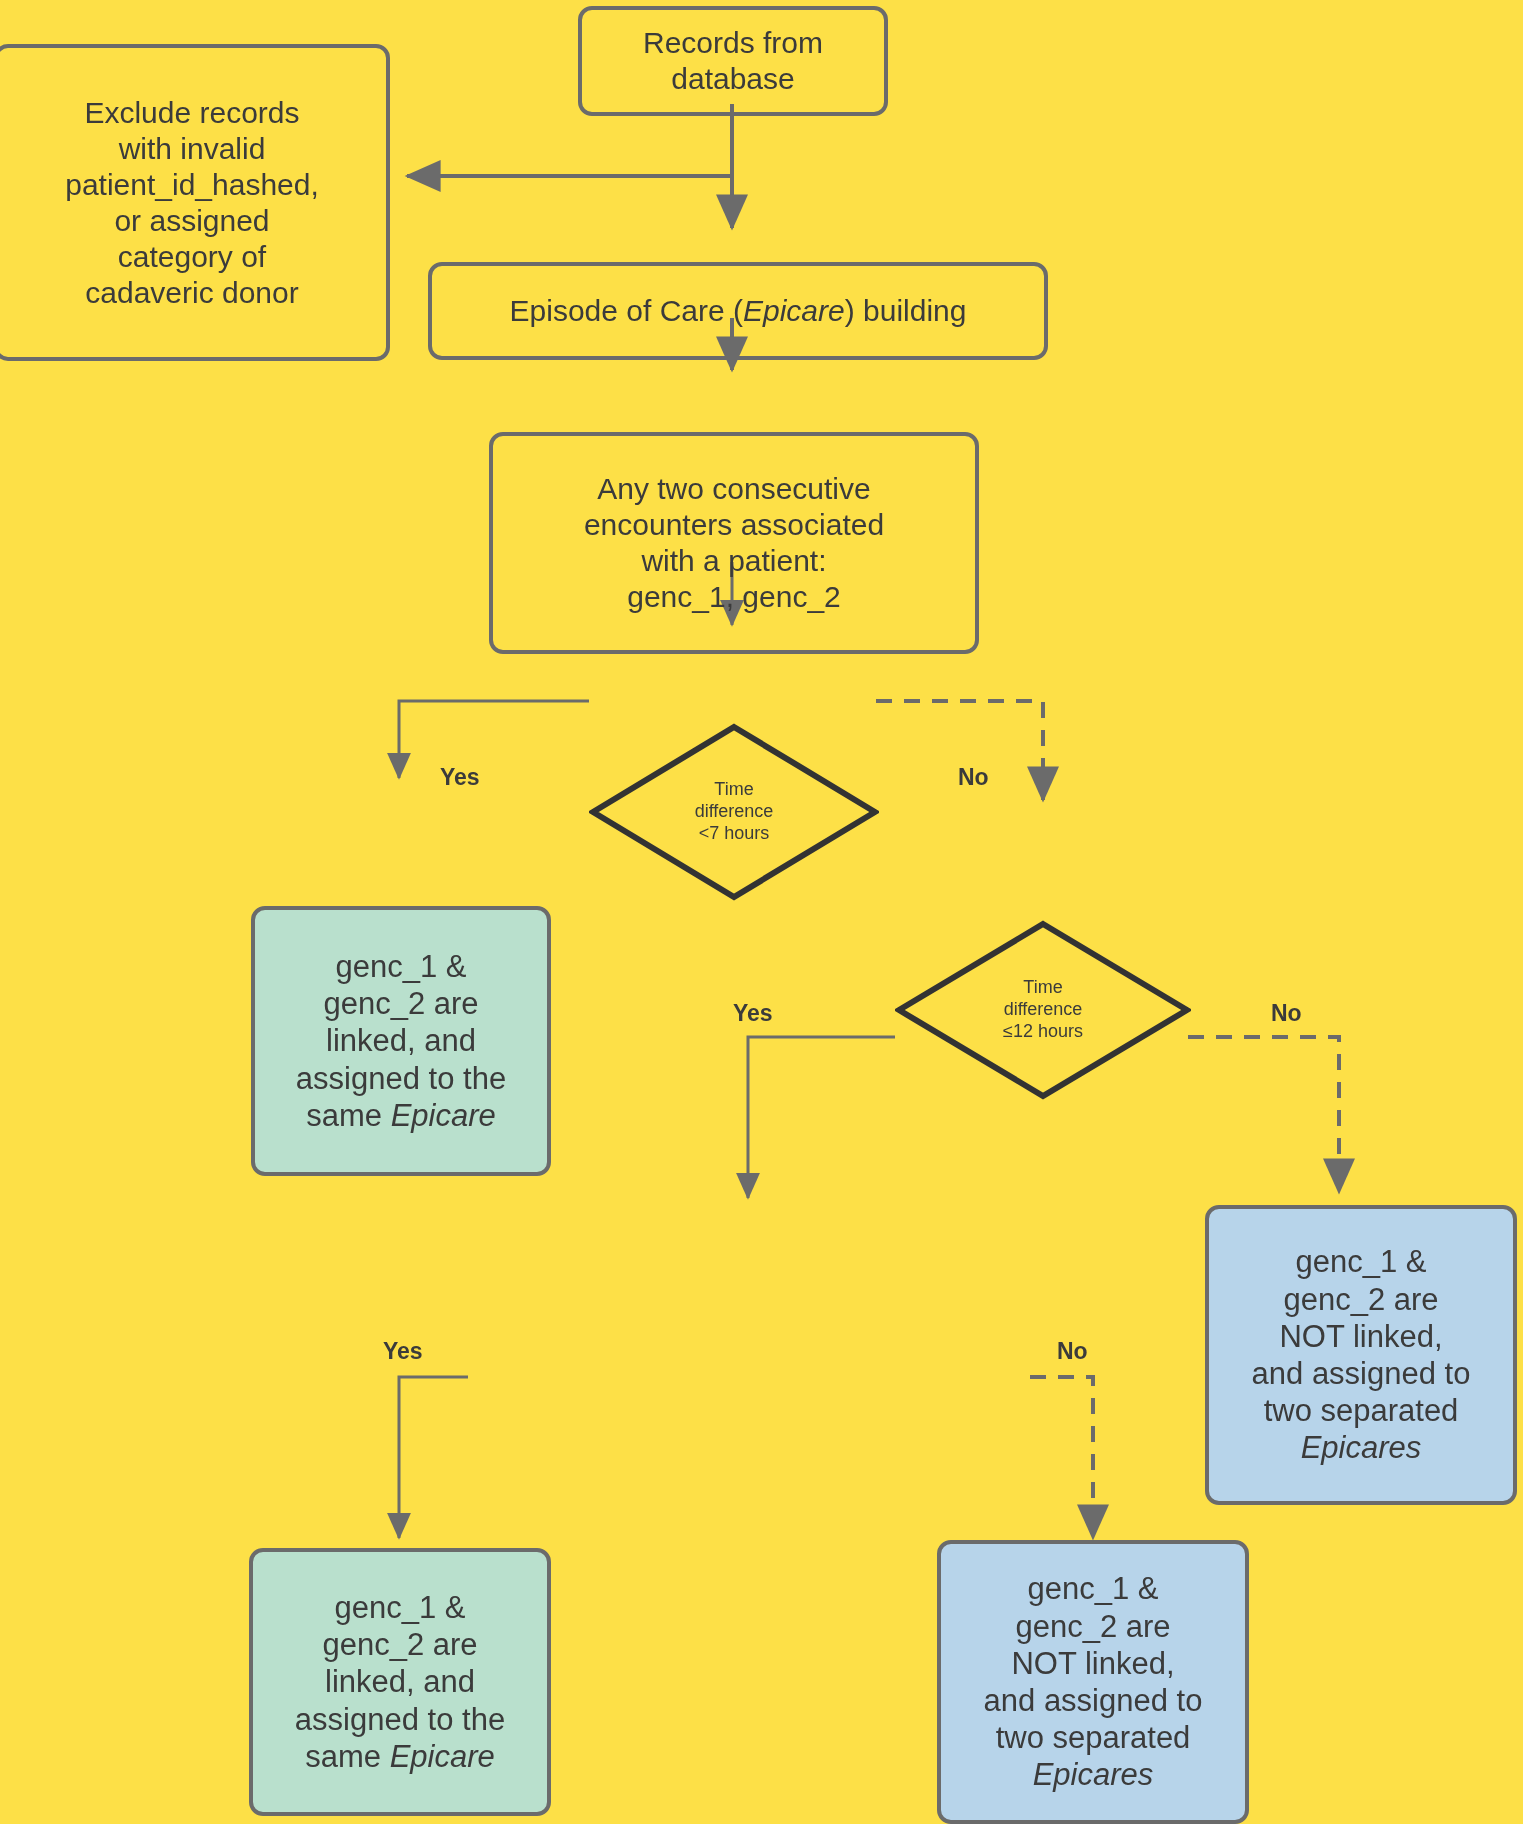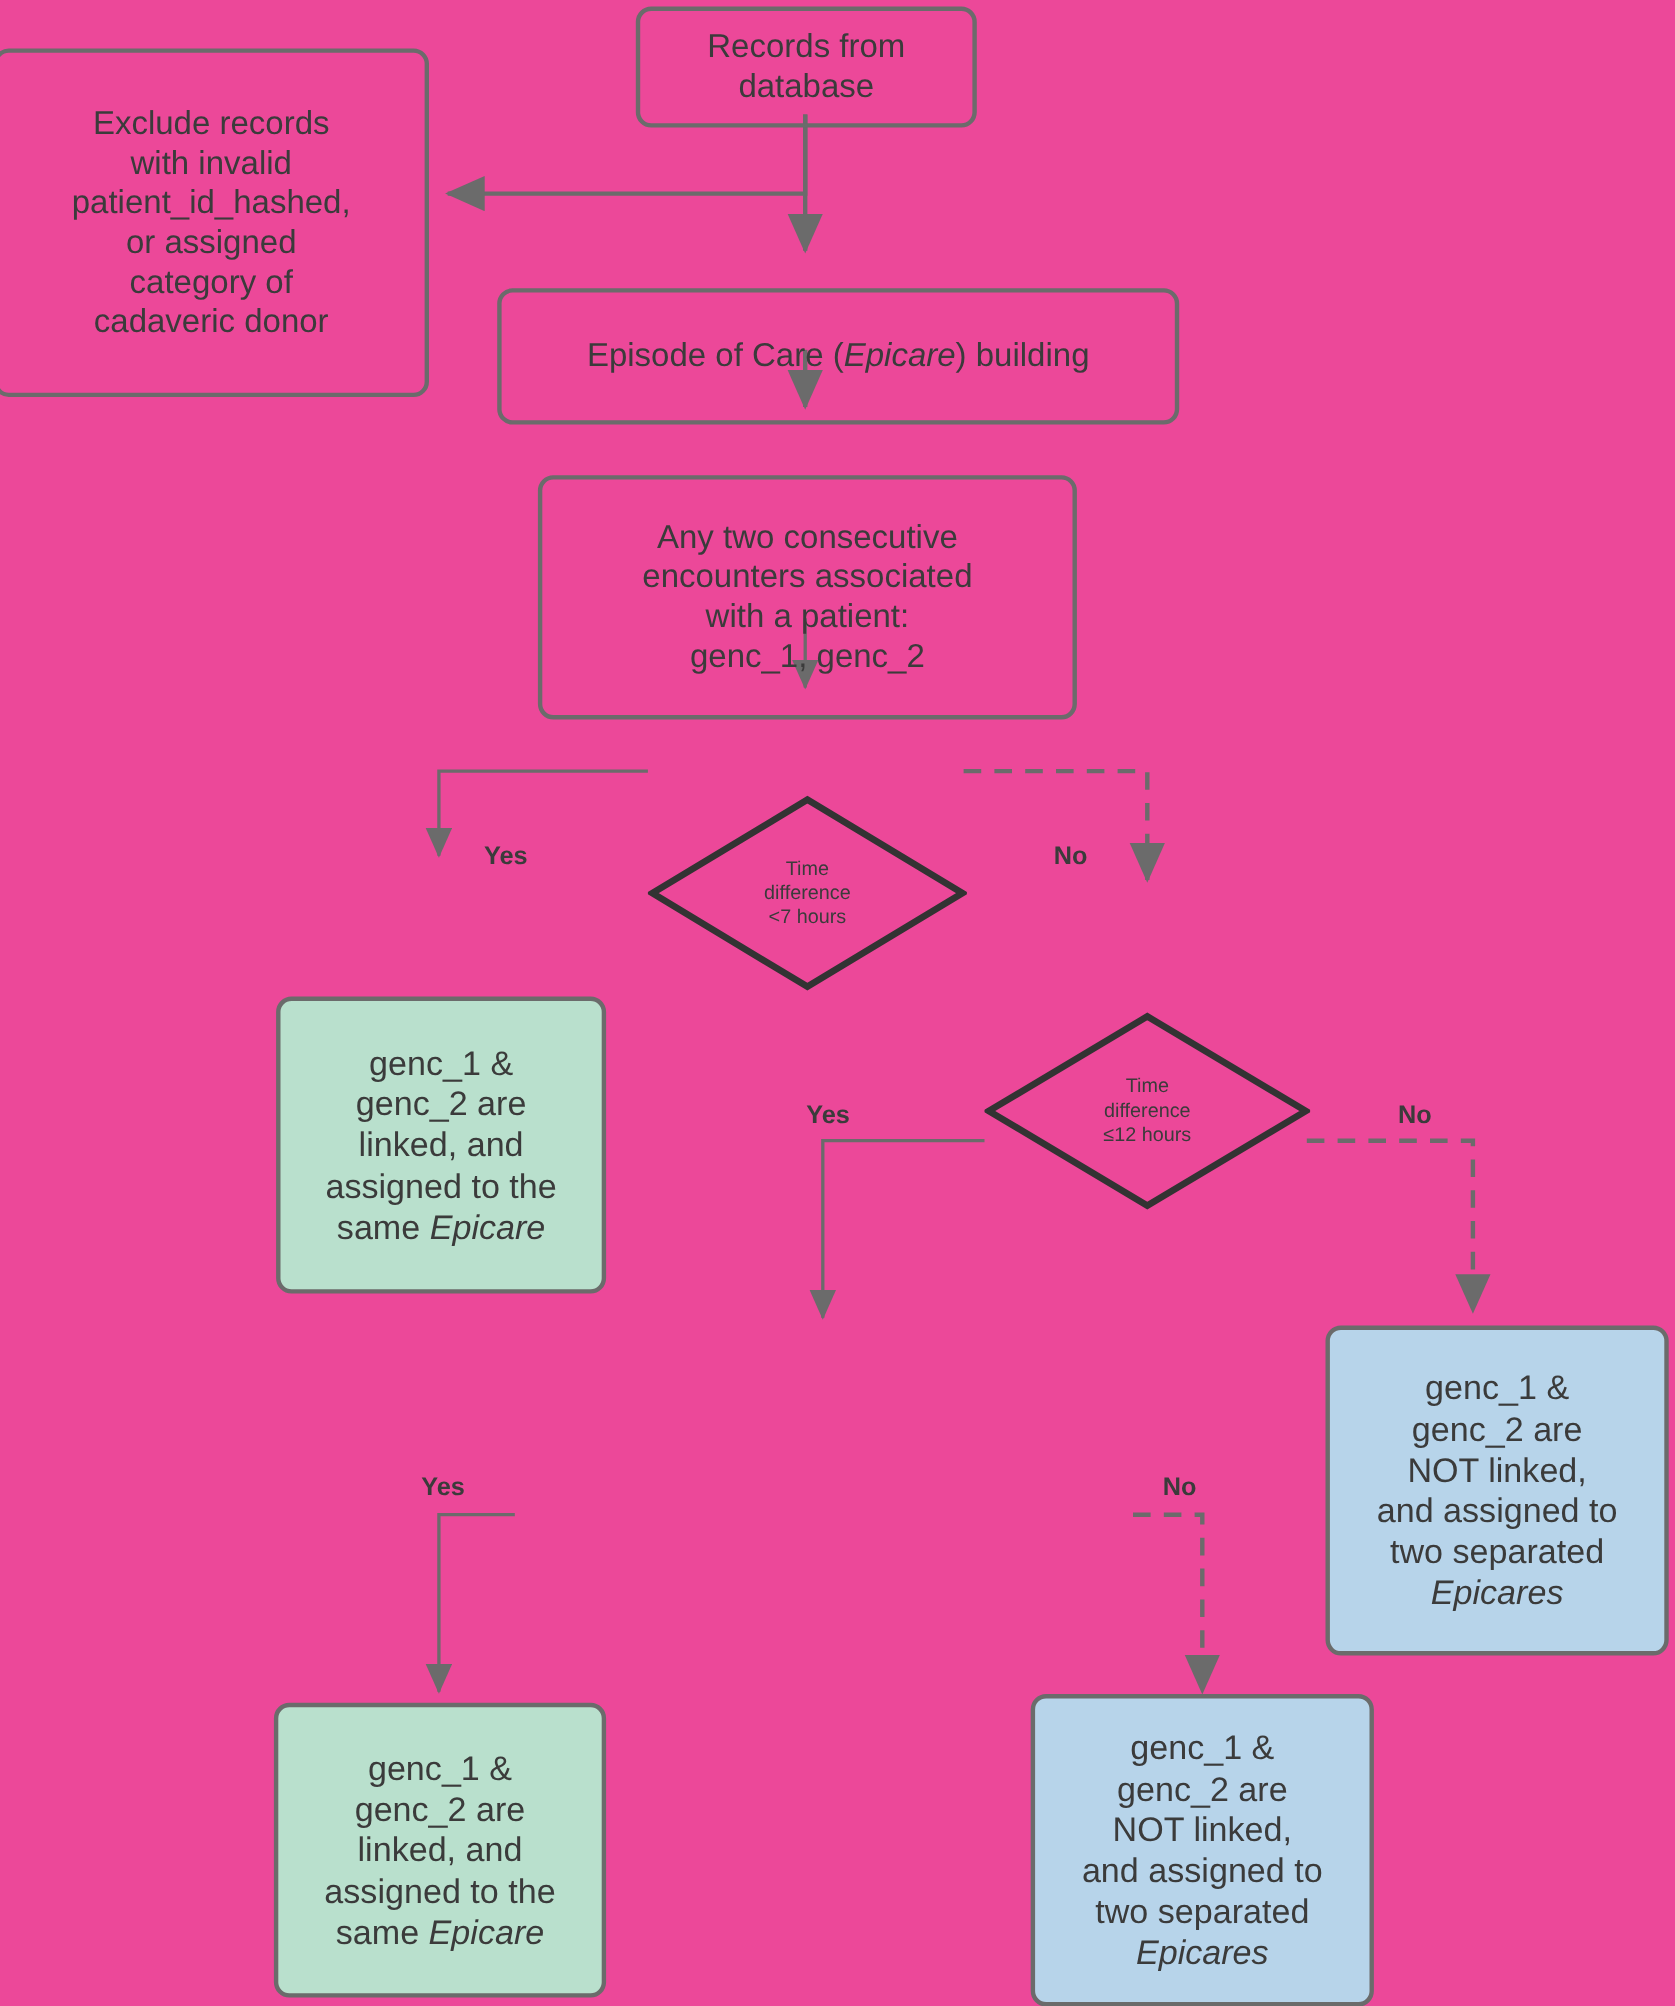--- a/index.html
+++ b/index.html
@@ -4,21 +4,21 @@
 <style>
   html, body {
     margin: 0;
     padding: 0;
     background: #000000;
   }
   #canvas {
     position: relative;
     width: 1523px;
     height: 1824px;
-    background: #ec4899;
+    background: #fde047;
     font-family: "Liberation Sans", sans-serif;
     overflow: hidden;
   }
   svg.edges {
     position: absolute;
     left: 0;
     top: 0;
     width: 1523px;
     height: 1824px;
     pointer-events: none;
@@ -127,21 +127,21 @@
     <div class="inner">
       <span>Exclude records</span><br>
       <span>with invalid</span><br>
       <span>patient_id_hashed,</span><br>
       <span>or assigned</span><br>
       <span>category of</span><br>
       <span>cadaveric donor</span>
     </div>
   </div>
 
-  <div class="node pbox" style="left:452px; top:262px; width:620px; height:124px;">
+  <div class="node pbox" style="left:428px; top:262px; width:620px; height:98px;">
     <div class="inner">
       <span>Episode of Care (</span><span class="it">Epicare</span><span>) building</span>
     </div>
   </div>
 
   <div class="node pbox" style="left:489px; top:432px; width:490px; height:222px;">
     <div class="inner">
       <span>Any two consecutive</span><br>
       <span>encounters associated</span><br>
       <span>with a patient:</span><br>

